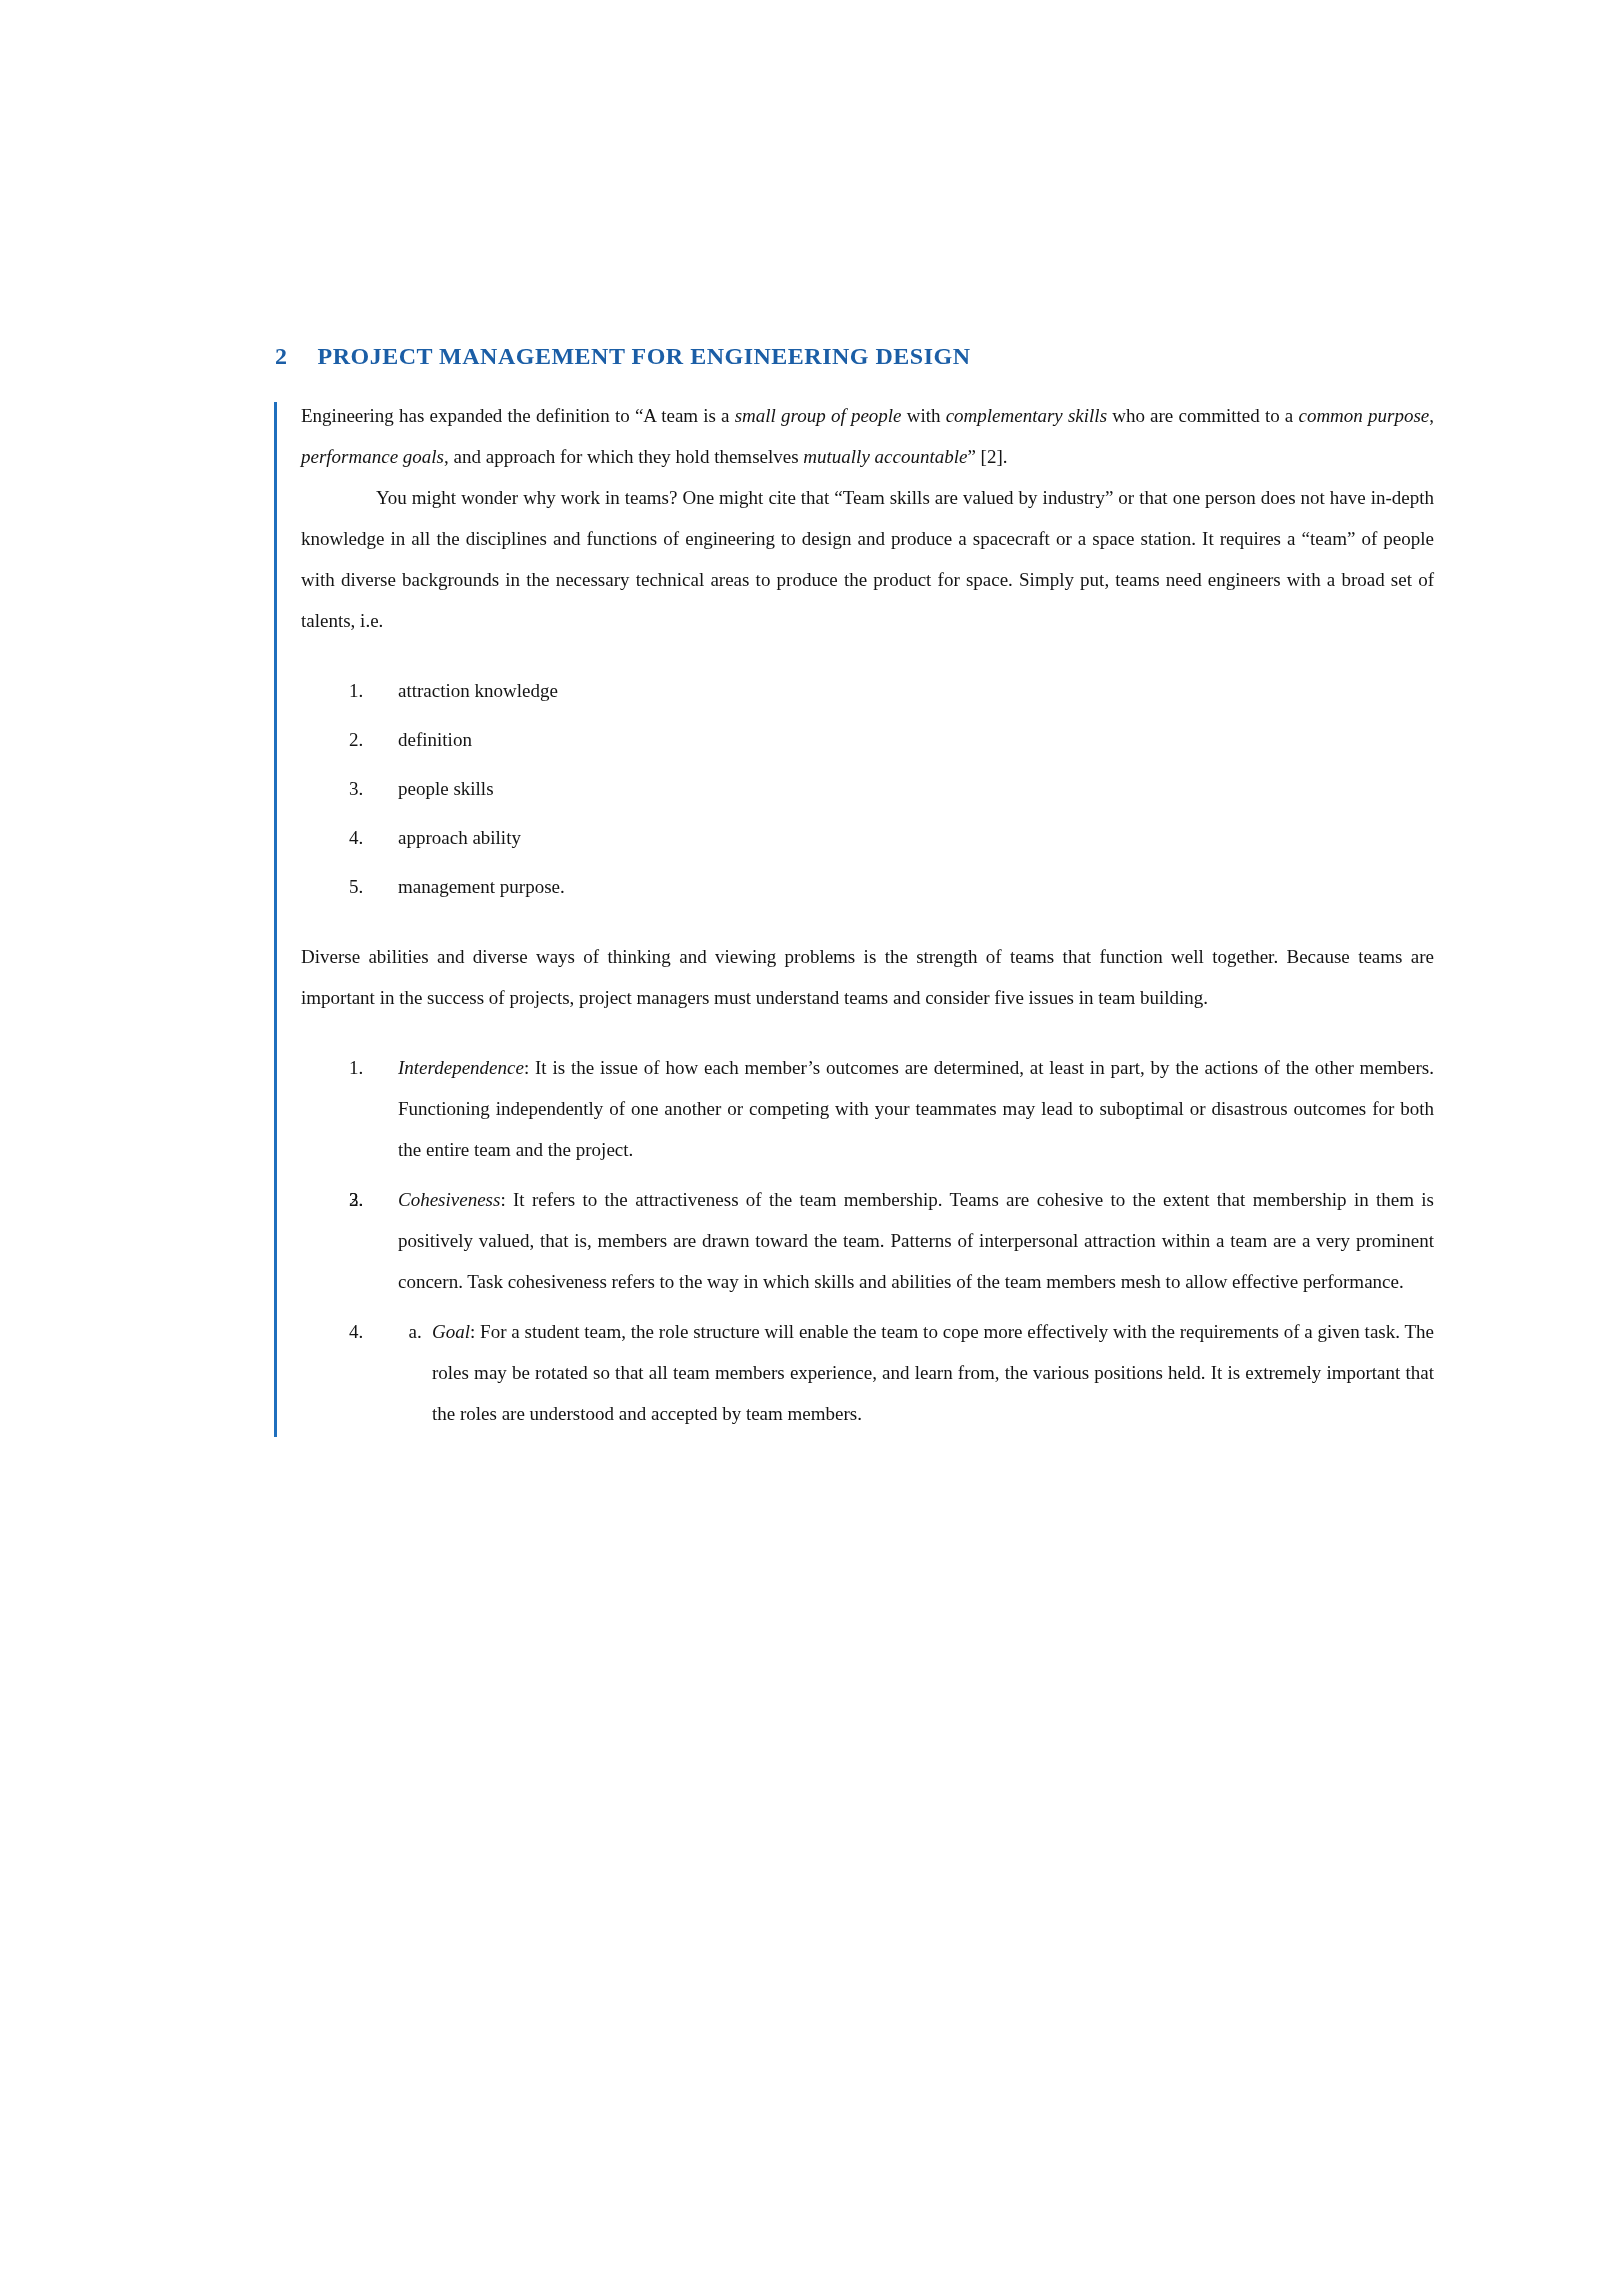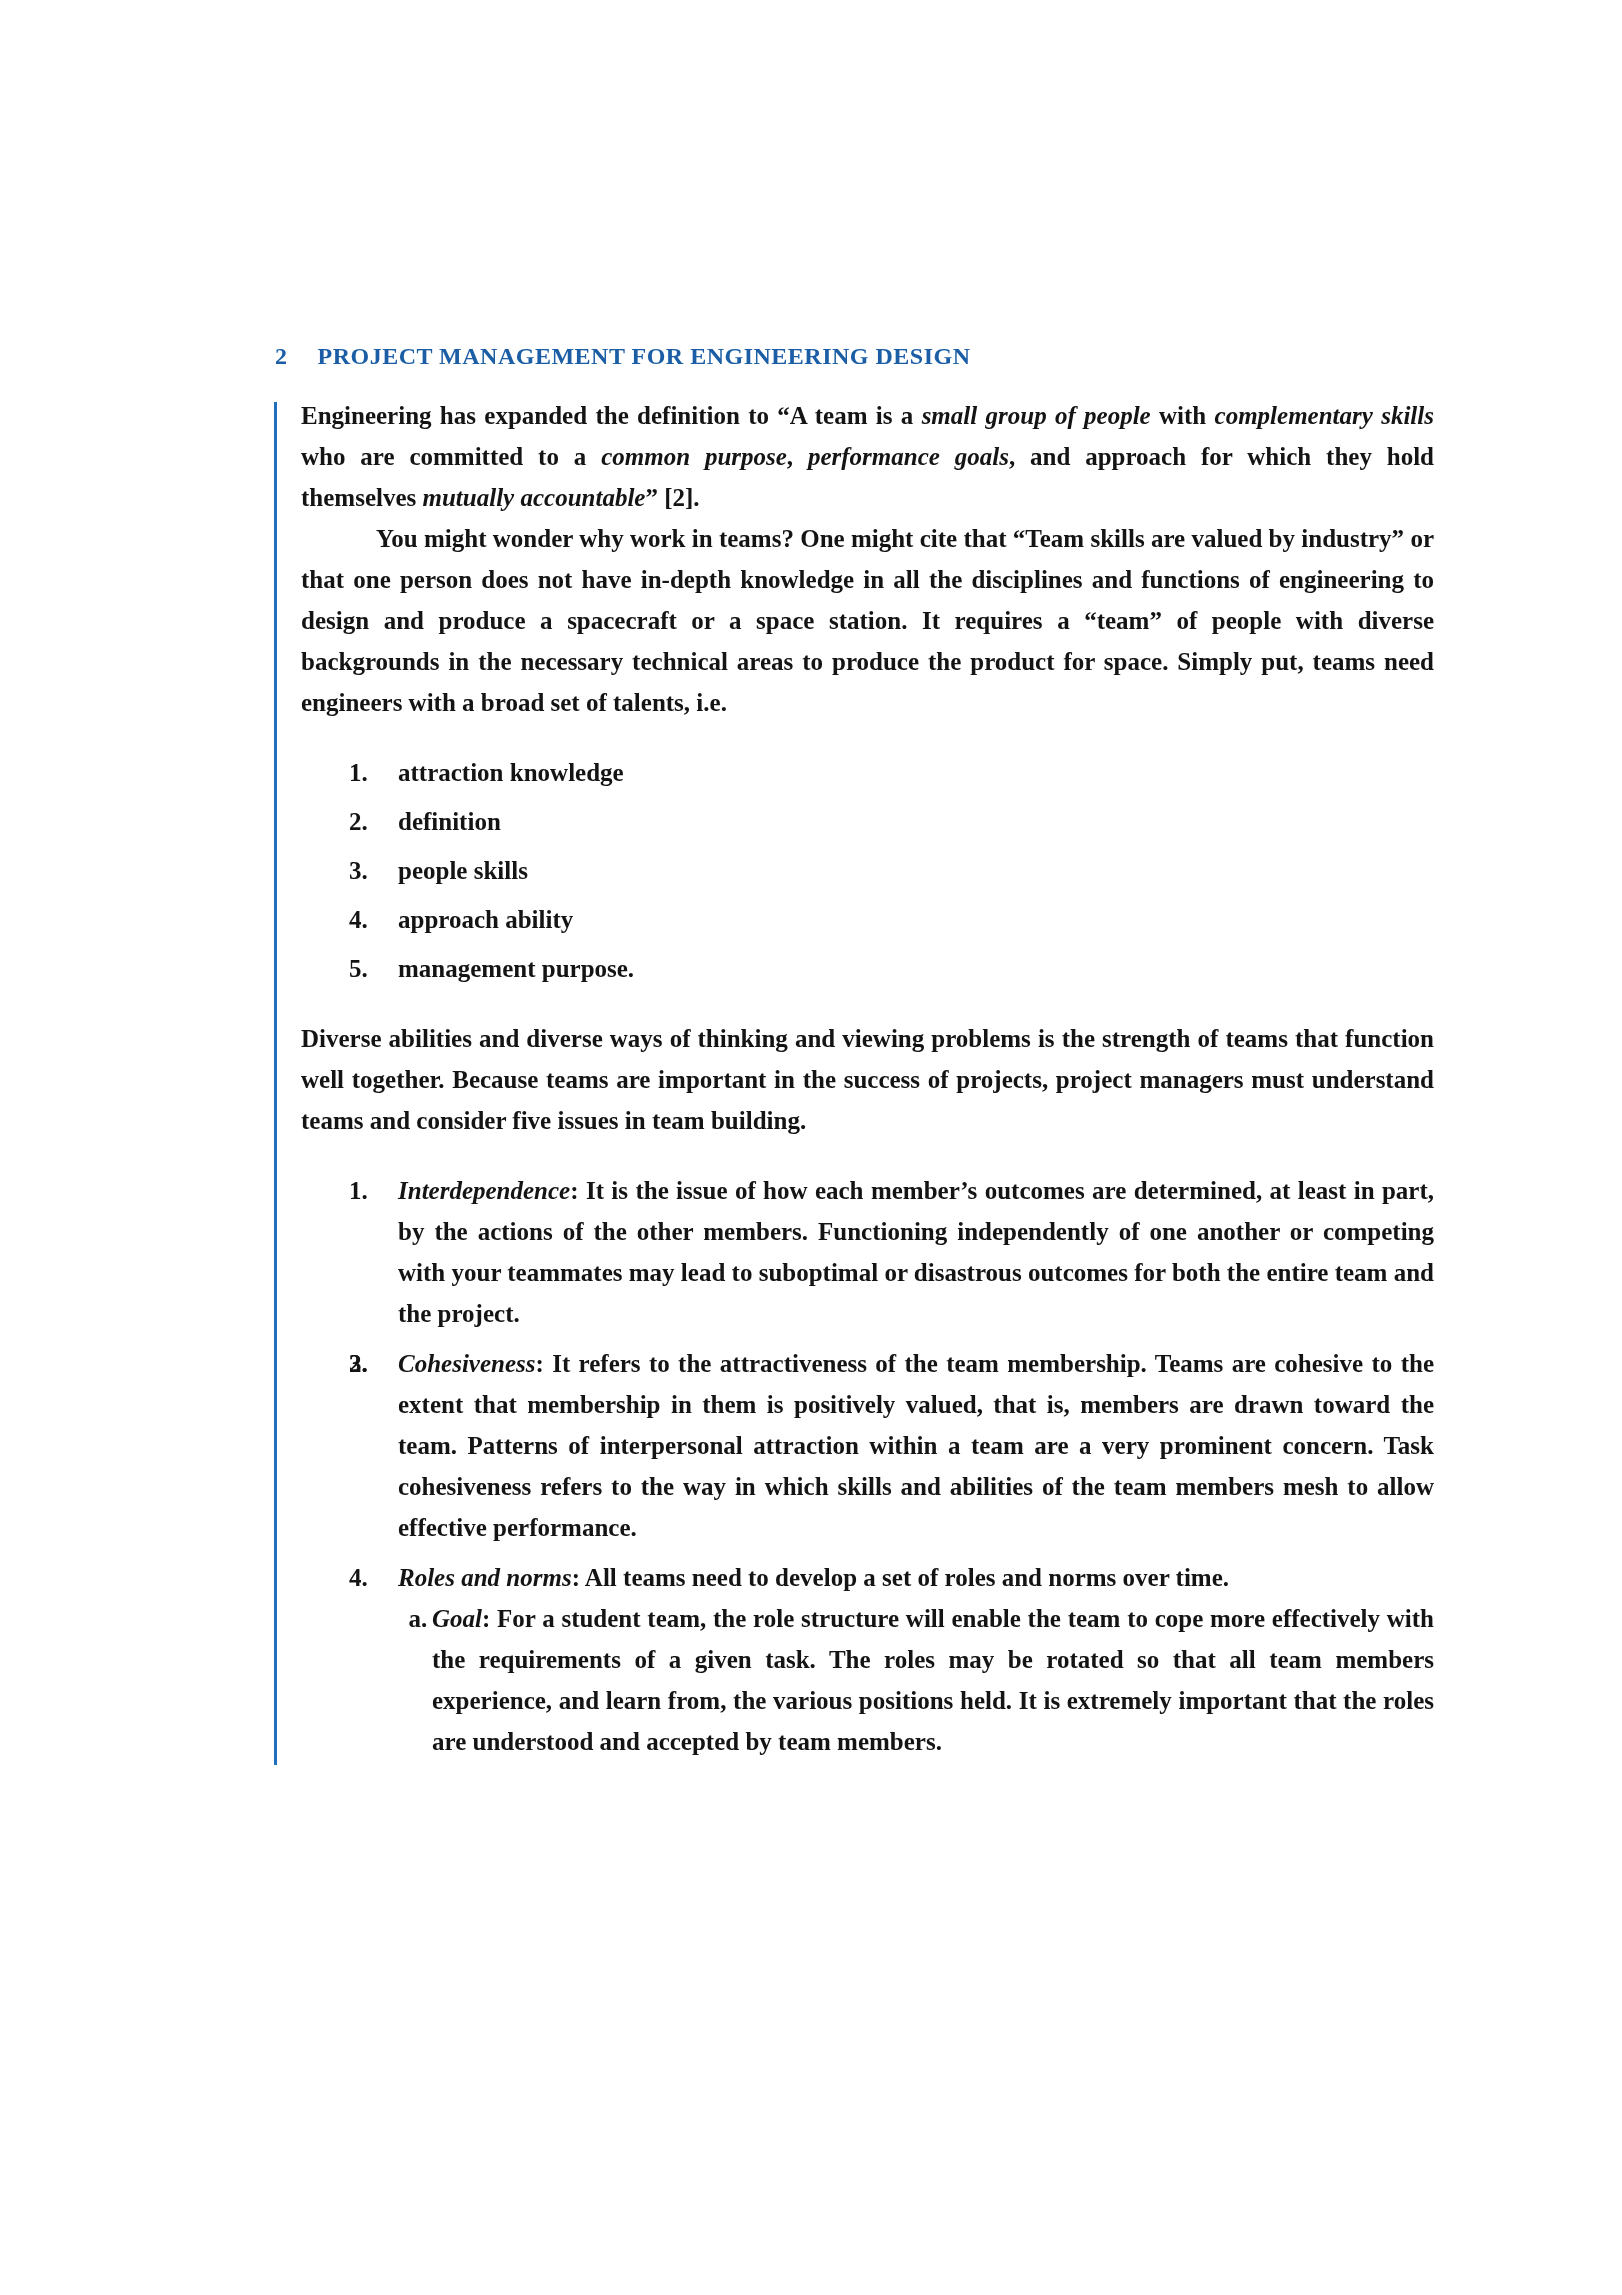--- a/index.html
+++ b/index.html
@@ -25,24 +25,23 @@
     font-weight: bold;
     font-size: 24px;
     letter-spacing: 0.5px;
     white-space: nowrap;
   }
   .body-block {
     position: absolute;
     left: 301px;
     top: 395px;
     width: 1133px;
-    font-size: 25px;
+    font-size: 19px;
     line-height: 41px;
     text-align: justify;
-    font-weight: bold;
   }
   .margin-rule {
     position: absolute;
     left: -27px;
     top: 6.5px;
     bottom: -2.6px;
     width: 3.3px;
     background: var(--rule, #1f6fbe);
   }
   .para { text-align: justify; }
@@ -139,21 +138,20 @@
       </li>
       <li>
         <span class="num">2.</span>
       </li>
       <li>
         <span class="num">3.</span>
         <span><i>Cohesiveness</i><span>: It refers to the attractiveness of the team membership. Teams are cohesive to the extent that membership in them is positively valued, that is, members are drawn toward the team. Patterns of interpersonal attraction within a team are a very prominent concern. Task cohesiveness refers to the way in which skills and abilities of the team members mesh to allow effective performance.</span></span>
       </li>
       <li>
         <span class="num">4.</span>
-        <span><i>Roles and norms</i><span>: All teams need to develop a set of roles and norms over time.</span></span>
         <div class="sub-item">
           <span class="sub-num">a.</span>
           <span><i>Goal</i><span>: For a student team, the role structure will enable the team to cope more effectively with the requirements of a given task. The roles may be rotated so that all team members experience, and learn from, the various positions held. It is extremely important that the roles are understood and accepted by team members.</span></span>
         </div>
       </li>
     </ol>
   </div>
 
 </div>
 

